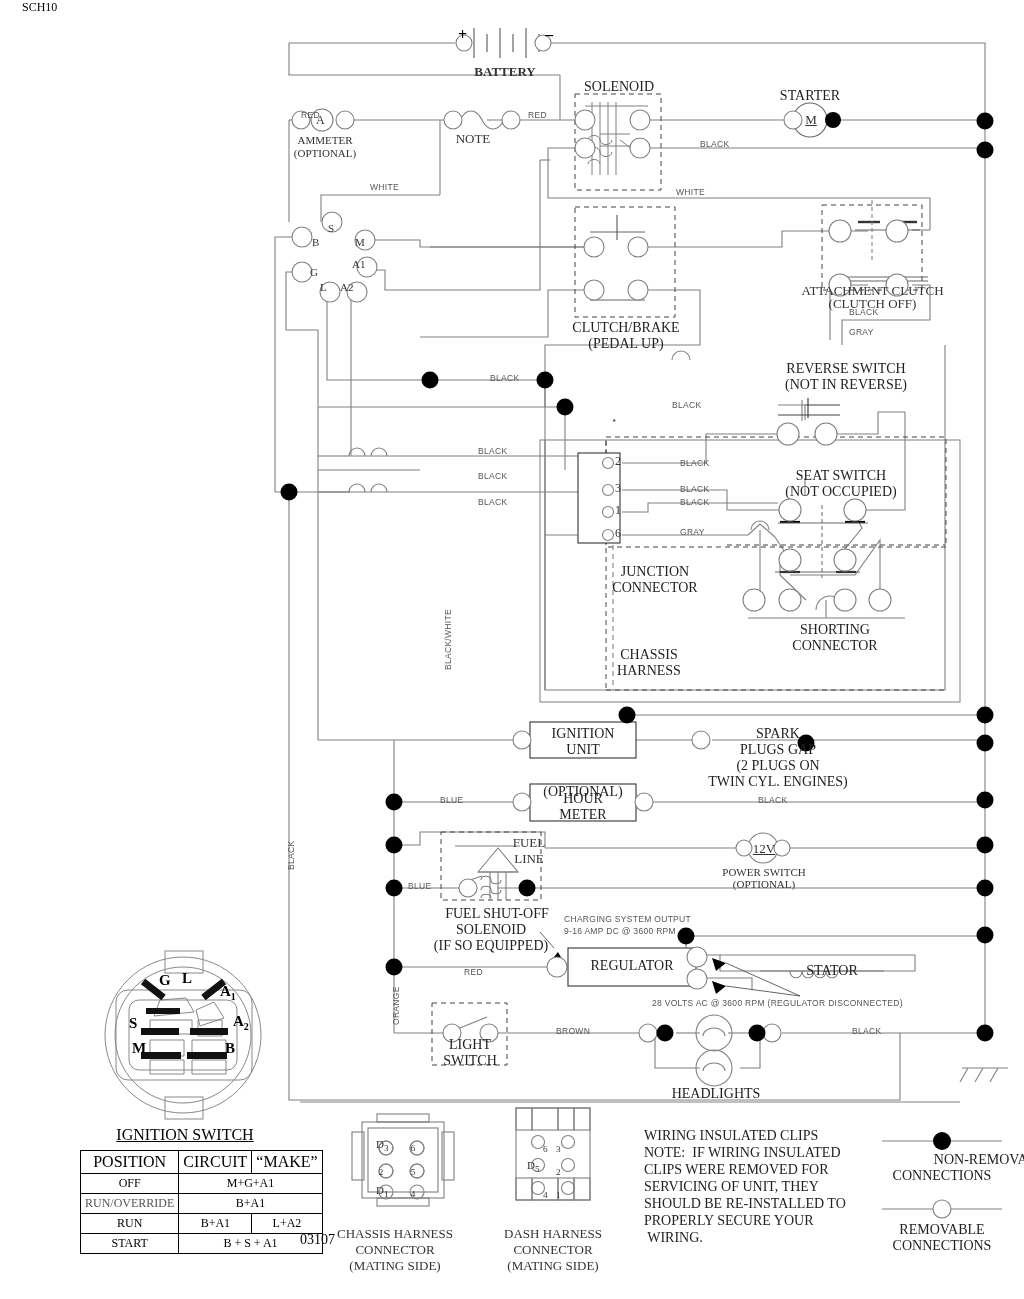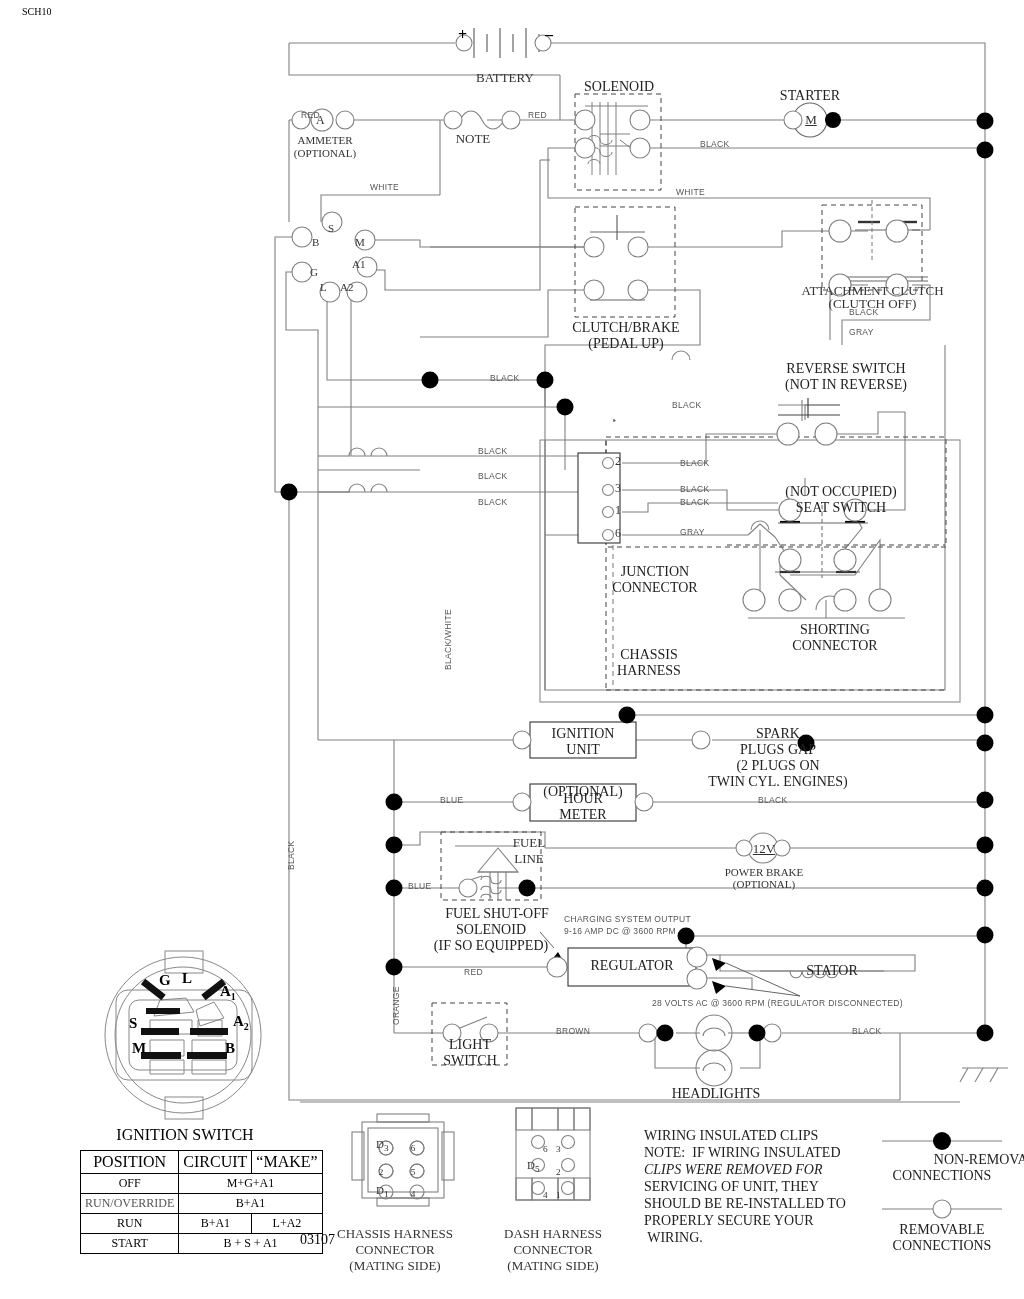--- a/index.html
+++ b/index.html
@@ -491,25 +491,25 @@
     <g>
       <line x1="882" y1="1141" x2="1002" y2="1141" stroke="#808080" stroke-width="1.1"></line>
       <circle cx="942" cy="1141" r="9" fill="#000"></circle>
       <line x1="882" y1="1209" x2="1002" y2="1209" stroke="#808080" stroke-width="1.1"></line>
       <circle cx="942" cy="1209" r="9" fill="#fff" stroke="#808080" stroke-width="1.1"></circle>
     </g>
 
     <line x1="300" y1="1102" x2="960" y2="1102" stroke="#808080" stroke-width="1"></line>
   </svg>
 
-  <div class="lbl serif" style="left:22px;top:6px;font-size:10px;">SCH10</div>
+  <div class="lbl serif" style="left:22px;top:0;font-size:12px;">SCH10</div>
 
   <div class="lbl" style="left:458px;top:26px;font-size:16px;font-weight:bold;">+</div>
   <div class="lbl" style="left:545px;top:26px;font-size:16px;font-weight:bold;">–</div>
-  <div class="lbl comp" style="left:470px;top:70px;width:70px;">BATTERY</div>
+  <div class="lbl comp" style="left:470px;top:64px;width:70px;font-weight:bold;">BATTERY</div>
 
   <div class="lbl wirelbl" style="left:301px;top:110px;">RED</div>
   <div class="lbl comp" style="left:316px;top:113px;font-size:12px;">A</div>
   <div class="lbl comp sml" style="left:285px;top:134px;width:80px;">AMMETER</div>
   <div class="lbl comp sml" style="left:285px;top:147px;width:80px;">(OPTIONAL)</div>
   <div class="lbl comp" style="left:450px;top:131px;width:46px;">NOTE</div>
   <div class="lbl wirelbl" style="left:528px;top:110px;">RED</div>
 
   <div class="lbl comp big" style="left:570px;top:79px;width:98px;">SOLENOID</div>
   <div class="lbl comp big" style="left:764px;top:88px;width:92px;">STARTER</div>
@@ -531,21 +531,21 @@
   <div class="lbl comp big" style="left:556px;top:336px;width:140px;">(PEDAL UP)</div>
 
   <div class="lbl comp" style="left:800px;top:283px;width:145px;">ATTACHMENT CLUTCH</div>
   <div class="lbl comp" style="left:800px;top:296px;width:145px;">(CLUTCH OFF)</div>
   <div class="lbl wirelbl" style="left:849px;top:307px;">BLACK</div>
   <div class="lbl wirelbl" style="left:849px;top:327px;">GRAY</div>
 
   <div class="lbl comp big" style="left:748px;top:361px;width:196px;">REVERSE SWITCH</div>
   <div class="lbl comp big" style="left:748px;top:377px;width:196px;">(NOT IN REVERSE)</div>
 
-  <div class="lbl comp big" style="left:748px;top:468px;width:186px;margin-top:32px;">SEAT SWITCH</div>
+  <div class="lbl comp big" style="left:748px;top:468px;width:186px;">SEAT SWITCH</div>
   <div class="lbl comp big" style="left:748px;top:484px;width:186px;">(NOT OCCUPIED)</div>
 
   <div class="lbl wirelbl" style="left:490px;top:373px;">BLACK</div>
   <div class="lbl wirelbl" style="left:672px;top:400px;">BLACK</div>
   <div class="lbl wirelbl" style="left:478px;top:446px;">BLACK</div>
   <div class="lbl wirelbl" style="left:478px;top:471px;">BLACK</div>
   <div class="lbl wirelbl" style="left:478px;top:497px;">BLACK</div>
   <div class="lbl wirelbl" style="left:680px;top:458px;">BLACK</div>
   <div class="lbl wirelbl" style="left:680px;top:484px;">BLACK</div>
   <div class="lbl wirelbl" style="left:680px;top:497px;">BLACK</div>
@@ -582,21 +582,21 @@
   <div class="lbl wirelbl" style="left:758px;top:795px;">BLACK</div>
 
   <div class="lbl comp" style="left:505px;top:835px;width:48px;">FUEL</div>
   <div class="lbl comp" style="left:505px;top:851px;width:48px;">LINE</div>
   <div class="lbl wirelbl" style="left:408px;top:881px;">BLUE</div>
   <div class="lbl comp big" style="left:431px;top:906px;width:132px;">FUEL SHUT-OFF</div>
   <div class="lbl comp big" style="left:425px;top:922px;width:132px;">SOLENOID</div>
   <div class="lbl comp big" style="left:425px;top:938px;width:132px;">(IF SO EQUIPPED)</div>
 
   <div class="lbl comp" style="left:748px;top:841px;width:32px;text-decoration:underline;">12V</div>
-  <div class="lbl comp sml" style="left:709px;top:866px;width:110px;">POWER BRAKE</div>
+  <div class="lbl comp sml" style="left:709px;top:866px;width:110px;">POWER SWITCH</div>
   <div class="lbl comp sml" style="left:709px;top:878px;width:110px;">(OPTIONAL)</div>
 
   <div class="lbl wirelbl" style="left:564px;top:914px;">CHARGING SYSTEM OUTPUT</div>
   <div class="lbl wirelbl" style="left:564px;top:926px;">9-16 AMP DC @ 3600 RPM</div>
 
   <div class="lbl comp big" style="left:572px;top:958px;width:120px;">REGULATOR</div>
   <div class="lbl comp big" style="left:780px;top:963px;width:104px;">STATOR</div>
   <div class="lbl wirelbl" style="left:464px;top:967px;">RED</div>
   <div class="lbl wirelbl" style="left:652px;top:998px;">28 VOLTS AC @ 3600 RPM (REGULATOR DISCONNECTED)</div>
 
@@ -607,21 +607,21 @@
   <div class="lbl comp big" style="left:662px;top:1086px;width:108px;">HEADLIGHTS</div>
 
   <div class="lbl" style="left:159px;top:972px;font-size:15px;font-weight:bold;">G</div>
   <div class="lbl" style="left:182px;top:970px;font-size:15px;font-weight:bold;">L</div>
   <div class="lbl" style="left:220px;top:983px;font-size:15px;font-weight:bold;"><span>A</span><sub style="font-size:10px;">1</sub></div>
   <div class="lbl" style="left:233px;top:1013px;font-size:15px;font-weight:bold;"><span>A</span><sub style="font-size:10px;">2</sub></div>
   <div class="lbl" style="left:129px;top:1015px;font-size:15px;font-weight:bold;">S</div>
   <div class="lbl" style="left:132px;top:1040px;font-size:15px;font-weight:bold;">M</div>
   <div class="lbl" style="left:225px;top:1040px;font-size:15px;font-weight:bold;">B</div>
 
-  <div class="lbl" style="left:95px;top:1126px;width:180px;text-align:center;font-size:16px;">IGNITION SWITCH</div>
+  <div class="lbl" style="left:95px;top:1126px;width:180px;text-align:center;font-size:16px;text-decoration:underline;">IGNITION SWITCH</div>
 
   <table class="tbl" style="left:80px;top:1150px;width:215px;">
     <tbody>
         <tr>
       <th>POSITION</th>
       <th>CIRCUIT</th>
       <th>“MAKE”</th>
     </tr>
     <tr>
       <td>OFF</td>
@@ -662,21 +662,21 @@
   <div class="lbl comp sml" style="left:556px;top:1162px;"><sub>2</sub></div>
   <div class="lbl comp sml" style="left:543px;top:1185px;"><sub>4</sub></div>
   <div class="lbl comp sml" style="left:556px;top:1185px;"><sub>1</sub></div>
 
   <div class="lbl comp" style="left:490px;top:1226px;width:126px;">DASH HARNESS</div>
   <div class="lbl comp" style="left:490px;top:1242px;width:126px;">CONNECTOR</div>
   <div class="lbl comp" style="left:490px;top:1258px;width:126px;">(MATING SIDE)</div>
 
   <div class="lbl comp big" style="left:644px;top:1128px;text-align:left;">WIRING INSULATED CLIPS</div>
   <div class="lbl comp big" style="left:644px;top:1145px;text-align:left;">NOTE:  IF WIRING INSULATED</div>
-  <div class="lbl comp big" style="left:644px;top:1162px;text-align:left;font-style:italic;">CLIPS WERE REMOVED FOR</div>
+  <div class="lbl comp big" style="left:644px;top:1162px;text-align:left;">CLIPS WERE REMOVED FOR</div>
   <div class="lbl comp big" style="left:644px;top:1179px;text-align:left;">SERVICING OF UNIT, THEY</div>
   <div class="lbl comp big" style="left:644px;top:1196px;text-align:left;">SHOULD BE RE-INSTALLED TO</div>
   <div class="lbl comp big" style="left:644px;top:1213px;text-align:left;">PROPERLY SECURE YOUR</div>
   <div class="lbl comp big" style="left:644px;top:1230px;text-align:left;"> WIRING.</div>
 
   <div class="lbl comp big" style="left:924px;top:1152px;width:140px;">NON-REMOVABLE</div>
   <div class="lbl comp big" style="left:872px;top:1168px;width:140px;">CONNECTIONS</div>
   <div class="lbl comp big" style="left:872px;top:1222px;width:140px;">REMOVABLE</div>
   <div class="lbl comp big" style="left:872px;top:1238px;width:140px;">CONNECTIONS</div>
 

